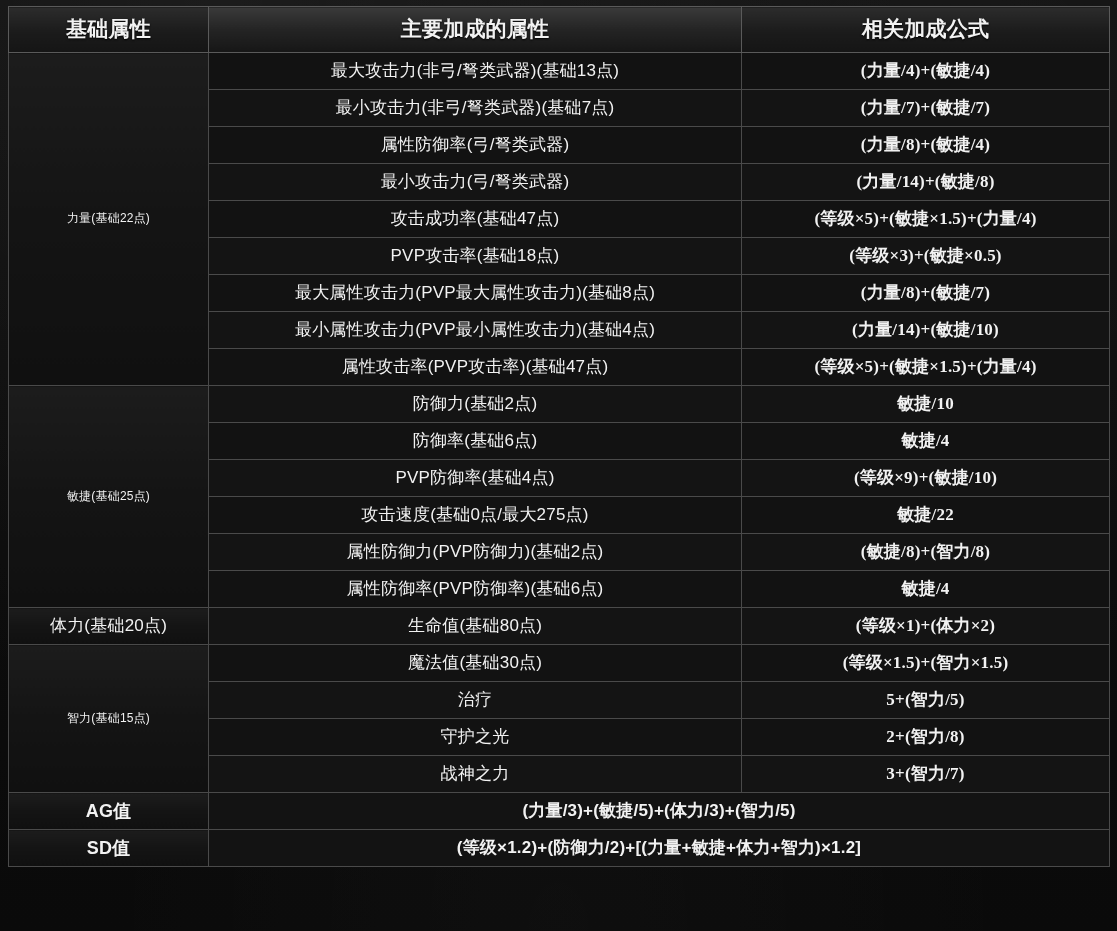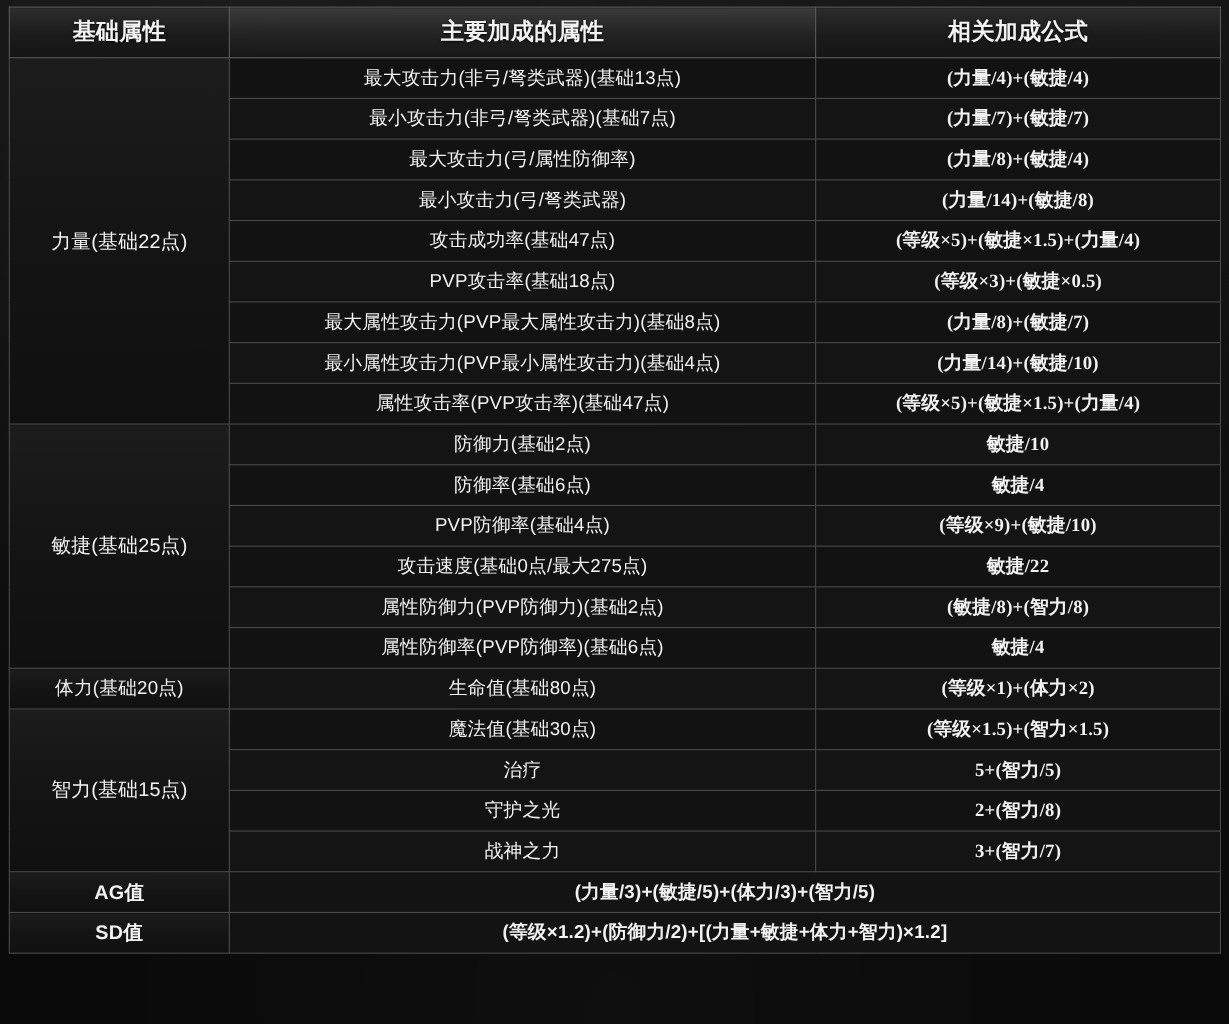--- a/index.html
+++ b/index.html
@@ -65,21 +65,21 @@
     text-shadow: 0 1px 2px #000;
   }
   thead th.head-main {
     background:
       linear-gradient(180deg, #3a3a3a 0%, #242424 50%, #161616 100%);
   }
   tbody td {
     height: 36px;
   }
   td.group {
-    font-size: 18px;
+    font-size: 12px;
     font-weight: normal;
     background:
       linear-gradient(180deg, #1c1c1c 0%, #141414 50%, #101010 100%);
   }
   td.group.small {
     font-size: 17px;
     margin-left: 26px;
   }
   td.group.bold {
     font-weight: bold;
@@ -124,21 +124,21 @@
       <tr>
         <td class="group" rowspan="9">力量(基础22点)</td>
         <td class="attr">最大攻击力(非弓/弩类武器)(基础13点)</td>
         <td class="formula">(力量/4)+(敏捷/4)</td>
       </tr>
       <tr>
         <td class="attr">最小攻击力(非弓/弩类武器)(基础7点)</td>
         <td class="formula">(力量/7)+(敏捷/7)</td>
       </tr>
       <tr>
-        <td class="attr">最大攻击力(弓/属性防御率)</td>
+        <td class="attr">属性防御率(弓/弩类武器)</td>
         <td class="formula">(力量/8)+(敏捷/4)</td>
       </tr>
       <tr>
         <td class="attr">最小攻击力(弓/弩类武器)</td>
         <td class="formula">(力量/14)+(敏捷/8)</td>
       </tr>
       <tr>
         <td class="attr">攻击成功率(基础47点)</td>
         <td class="formula">(等级×5)+(敏捷×1.5)+(力量/4)</td>
       </tr>

